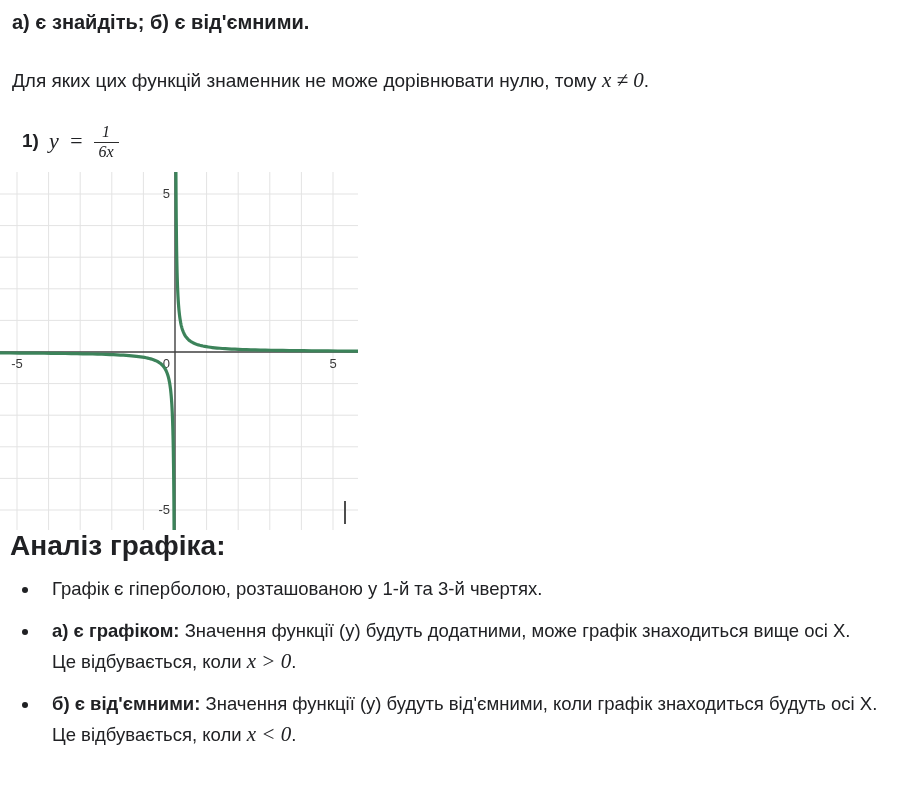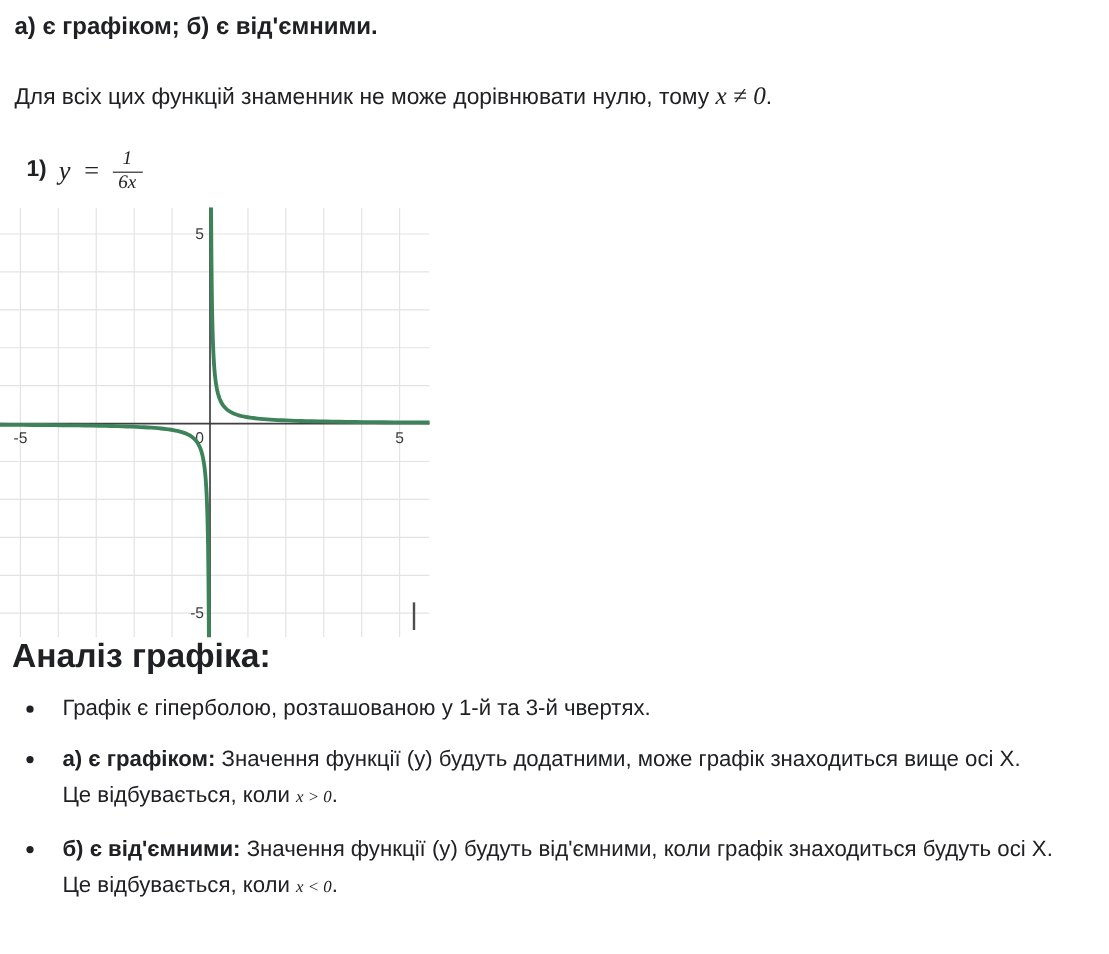--- a/index.html
+++ b/index.html
@@ -24,30 +24,30 @@
   }
   .frac .num{padding:0 5px;}
   .frac .den{border-top:1.3px solid #2c2c2c;padding:0 5px;}
   .graph-wrap{position:relative;width:358px;height:358px;margin:8px 0 0 0;}
   .graph-wrap svg{display:block;}
   .graph-wrap svg text{font-family:"Liberation Sans",sans-serif;}
   .caret{position:absolute;left:344px;top:329px;width:2px;height:23px;background:#4d4d4d;}
   .analysis-heading{margin:2px 0 0 10px;font-size:28px;font-weight:700;line-height:28px;}
   ul.analysis-list{margin:14px 0 0 0;font-size:18.5px;line-height:30px;list-style:disc;}
   ul.analysis-list li{margin-bottom:12px;padding-left:12px;}
-  ul.analysis-list .math{font-size:14px;}
+  ul.analysis-list .math{font-size:21px;}
 </style>
 </head>
 <body>
 
 <p class="title">
-  <span>а) є графіком; б) є від'ємними.</span>
+  <span>а) є знайдіть; б) є від'ємними.</span>
 </p>
 
-<p class="note"><span>Для всіх цих функцій знаменник не може дорівнювати нулю, тому </span><span class="math">x ≠ 0</span><span>.</span></p>
+<p class="note"><span>Для яких цих функцій знаменник не може дорівнювати нулю, тому </span><span class="math">x ≠ 0</span><span>.</span></p>
 
 <div class="formula-row">
   <span class="idx">1)</span>
   <span class="math">y</span>
   <span class="math">=</span>
   <span class="frac">
     <span class="num">1</span>
     <span class="den">6x</span>
   </span>
 </div>

